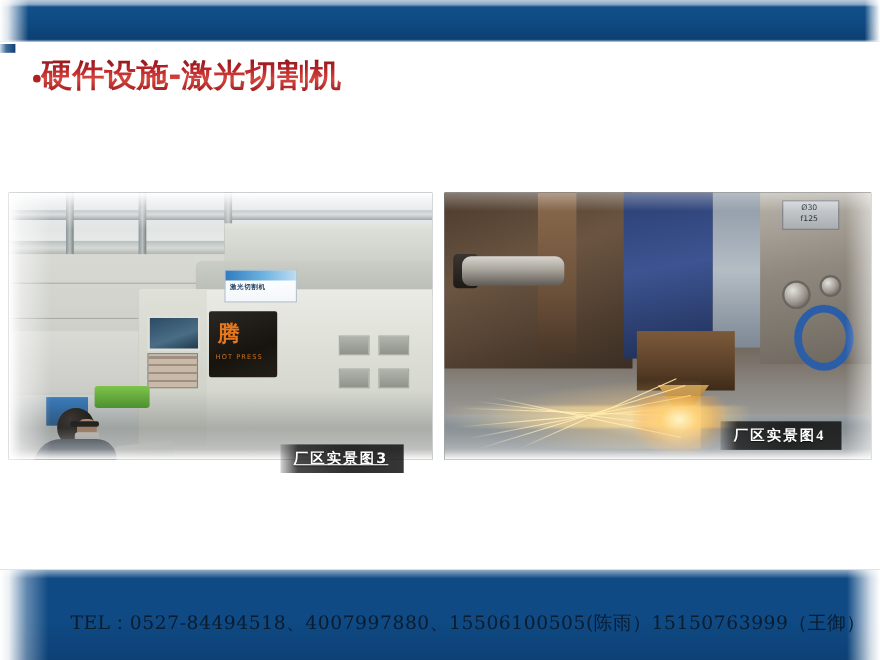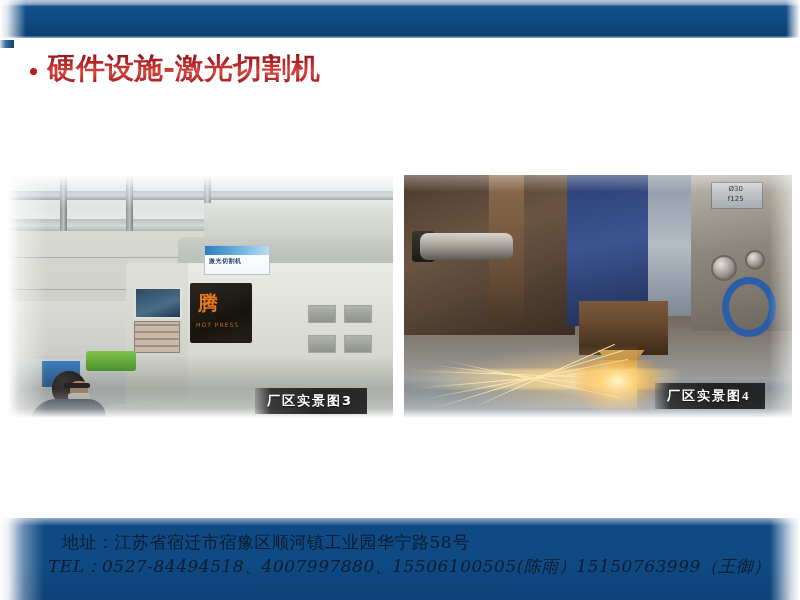--- a/index.html
+++ b/index.html
@@ -62,21 +62,21 @@
     height: 8px;
     background: linear-gradient(90deg, #cfdae6 0%, #3f6f9e 40%, #123f6d 100%);
   }
 
   
   .title-row {
     position: absolute;
     left: 30px; top: 54px;
     display: flex;
     align-items: center;
-    gap: 10px;
+    gap: 0;
   }
   .title-bullet {
     width: 7px;
     height: 7px;
     border-radius: 50%;
     background: #b02121;
     display: inline-block;
     margin-top: 6px;
   }
   .title-text {
@@ -361,21 +361,21 @@
     padding: 0 14px 0 12px;
     background: linear-gradient(90deg, rgba(20,20,20,0.18) 0%, rgba(20,20,20,0.78) 14%, rgba(18,18,18,0.88) 55%, rgba(18,18,18,0.85) 100%);
     color: #ffffff;
     font-size: 13px;
     font-weight: 700;
     letter-spacing: 2px;
     white-space: nowrap;
     font-family: "DejaVu Sans", "Liberation Sans", sans-serif;
     text-shadow: 0 1px 1px rgba(0,0,0,0.6);
   }
-  .caption-left  { left: 255px; top: 388px; }
+  .caption-left  { left: 255px; top: 404px; text-decoration: underline; }
   .caption-right { left: 655px; top: 383px; font-family: Liberation Serif, serif; }
 
   
   .bottom-band {
     position: absolute;
     left: 0; top: 518px;
     width: 800px;
     height: 82px;
     background: linear-gradient(180deg, #0f4a84 0%, #0f4a84 55%, #0d4176 100%);
   }
@@ -398,21 +398,21 @@
   }
   .contact-line {
     position: absolute;
     color: #0a1c2e;
     font-family: "DejaVu Serif", "Liberation Serif", serif;
     font-size: 17px;
     letter-spacing: 0.5px;
     white-space: nowrap;
   }
   .contact-address { left: 62px; top: 531px; }
-  .contact-tel     { left: 48px; top: 555px; font-style: italic; }
+  .contact-tel     { left: 64px; top: 555px; }
 </style>
 </head>
 <body>
 
 <div id="slide">
 
   <div class="top-band">
     <div class="top-band-inner"></div>
     <div class="top-band-fade-left"></div>
     <div class="top-band-fade-right"></div>
@@ -508,16 +508,15 @@
   </div>
 
   <div class="caption caption-left">厂区实景图3</div>
   <div class="caption caption-right">厂区实景图4</div>
 
   <div class="bottom-band">
     <div class="bottom-fade-top"></div>
     <div class="bottom-fade-left"></div>
     <div class="bottom-fade-right"></div>
   </div>
-  <div class="contact-line contact-address">地址：江苏省宿迁市宿豫区顺河镇工业园华宁路58号</div>
   <div class="contact-line contact-tel">TEL：0527-84494518、4007997880、15506100505(陈雨）15150763999（王御）</div>
 
 </div>
 
 </body></html>

